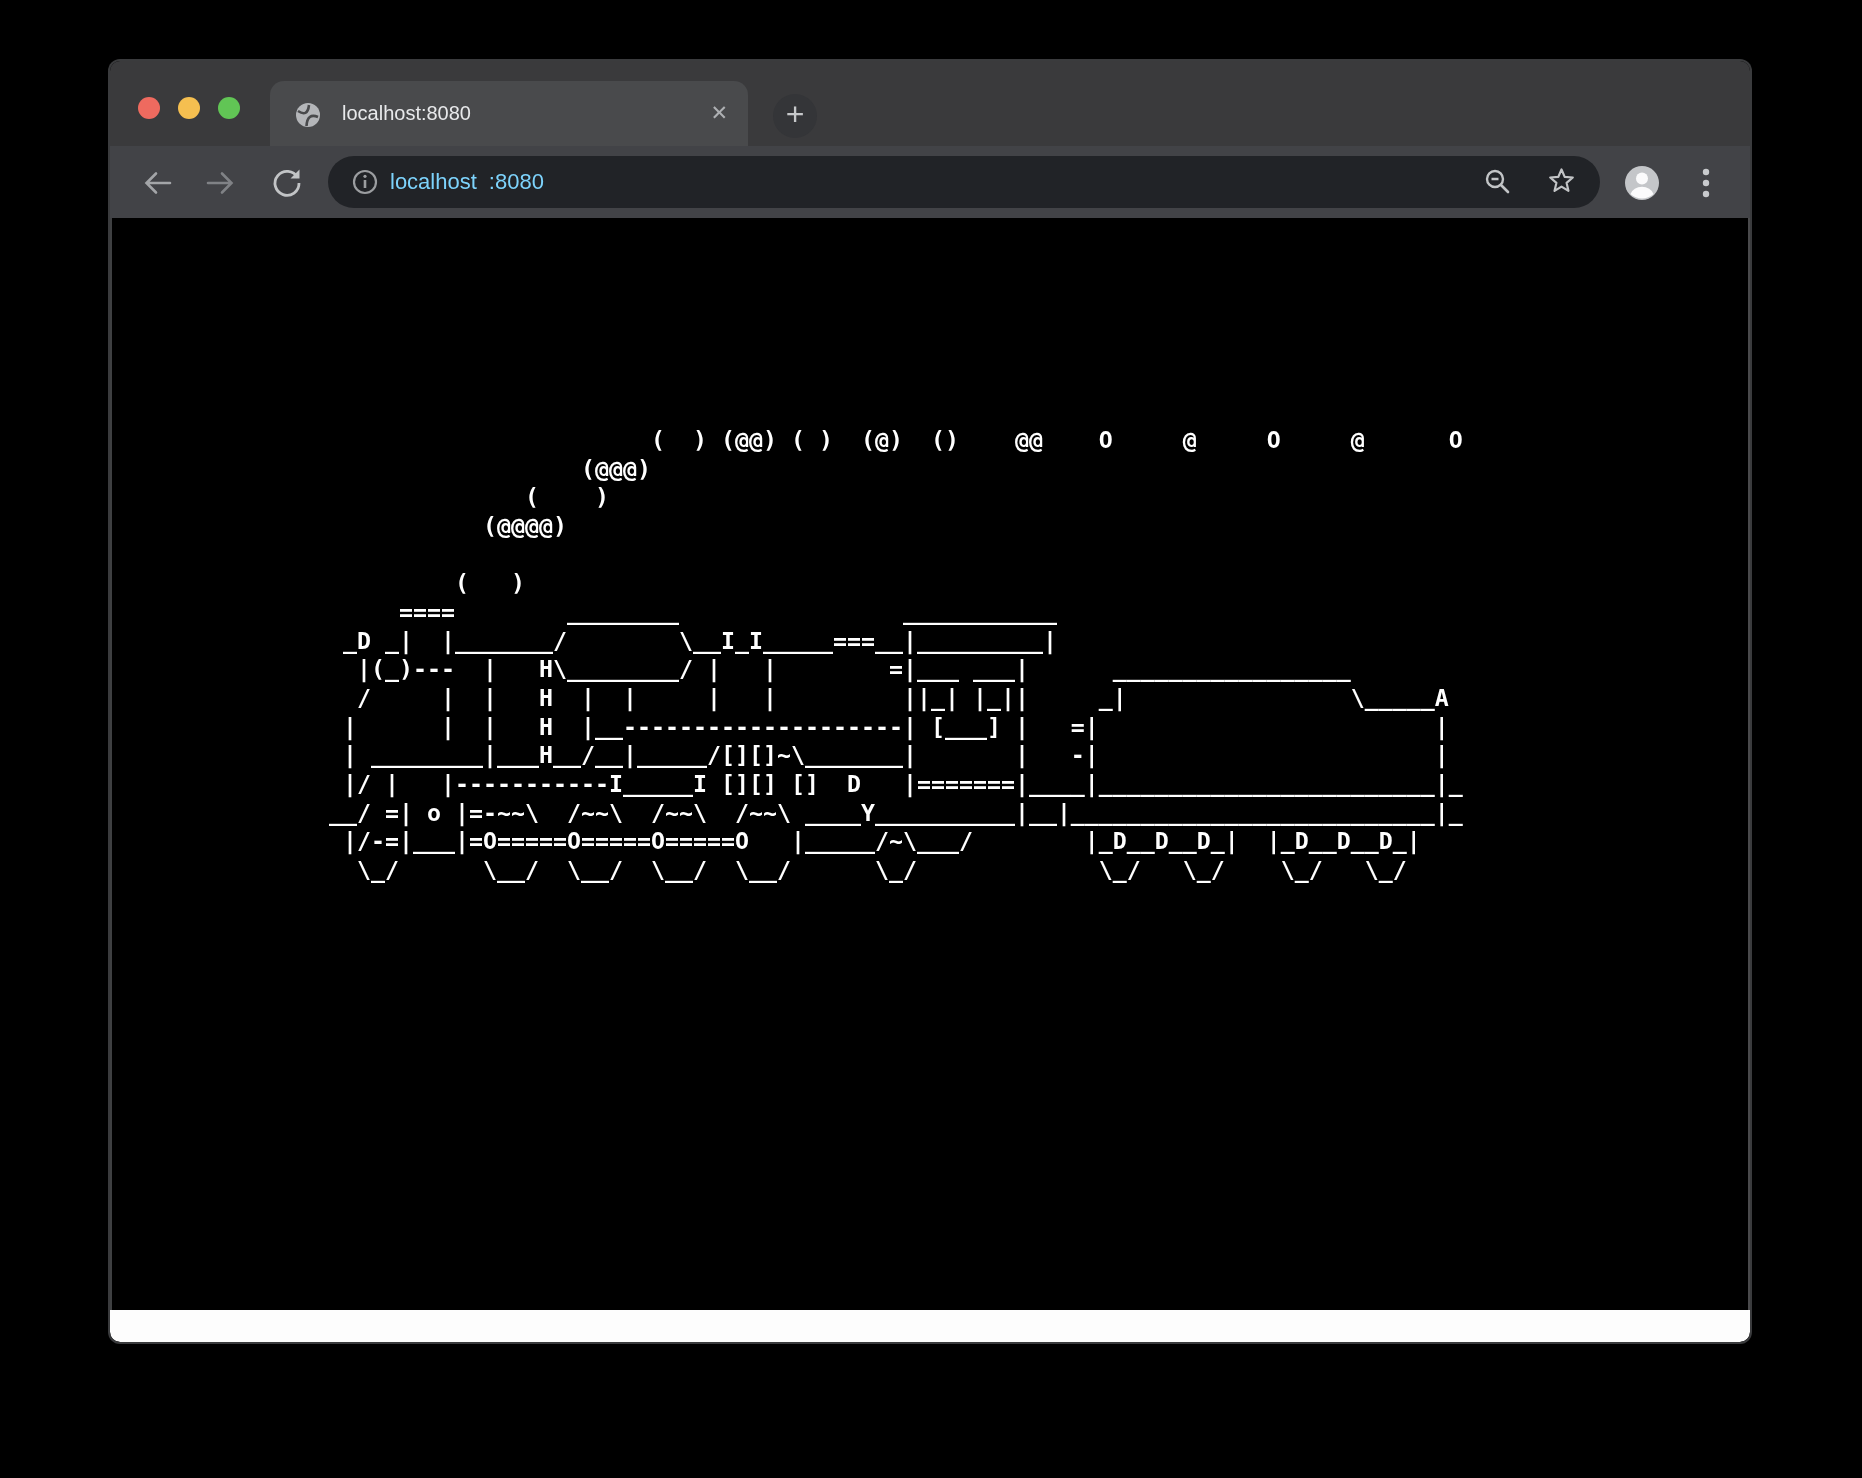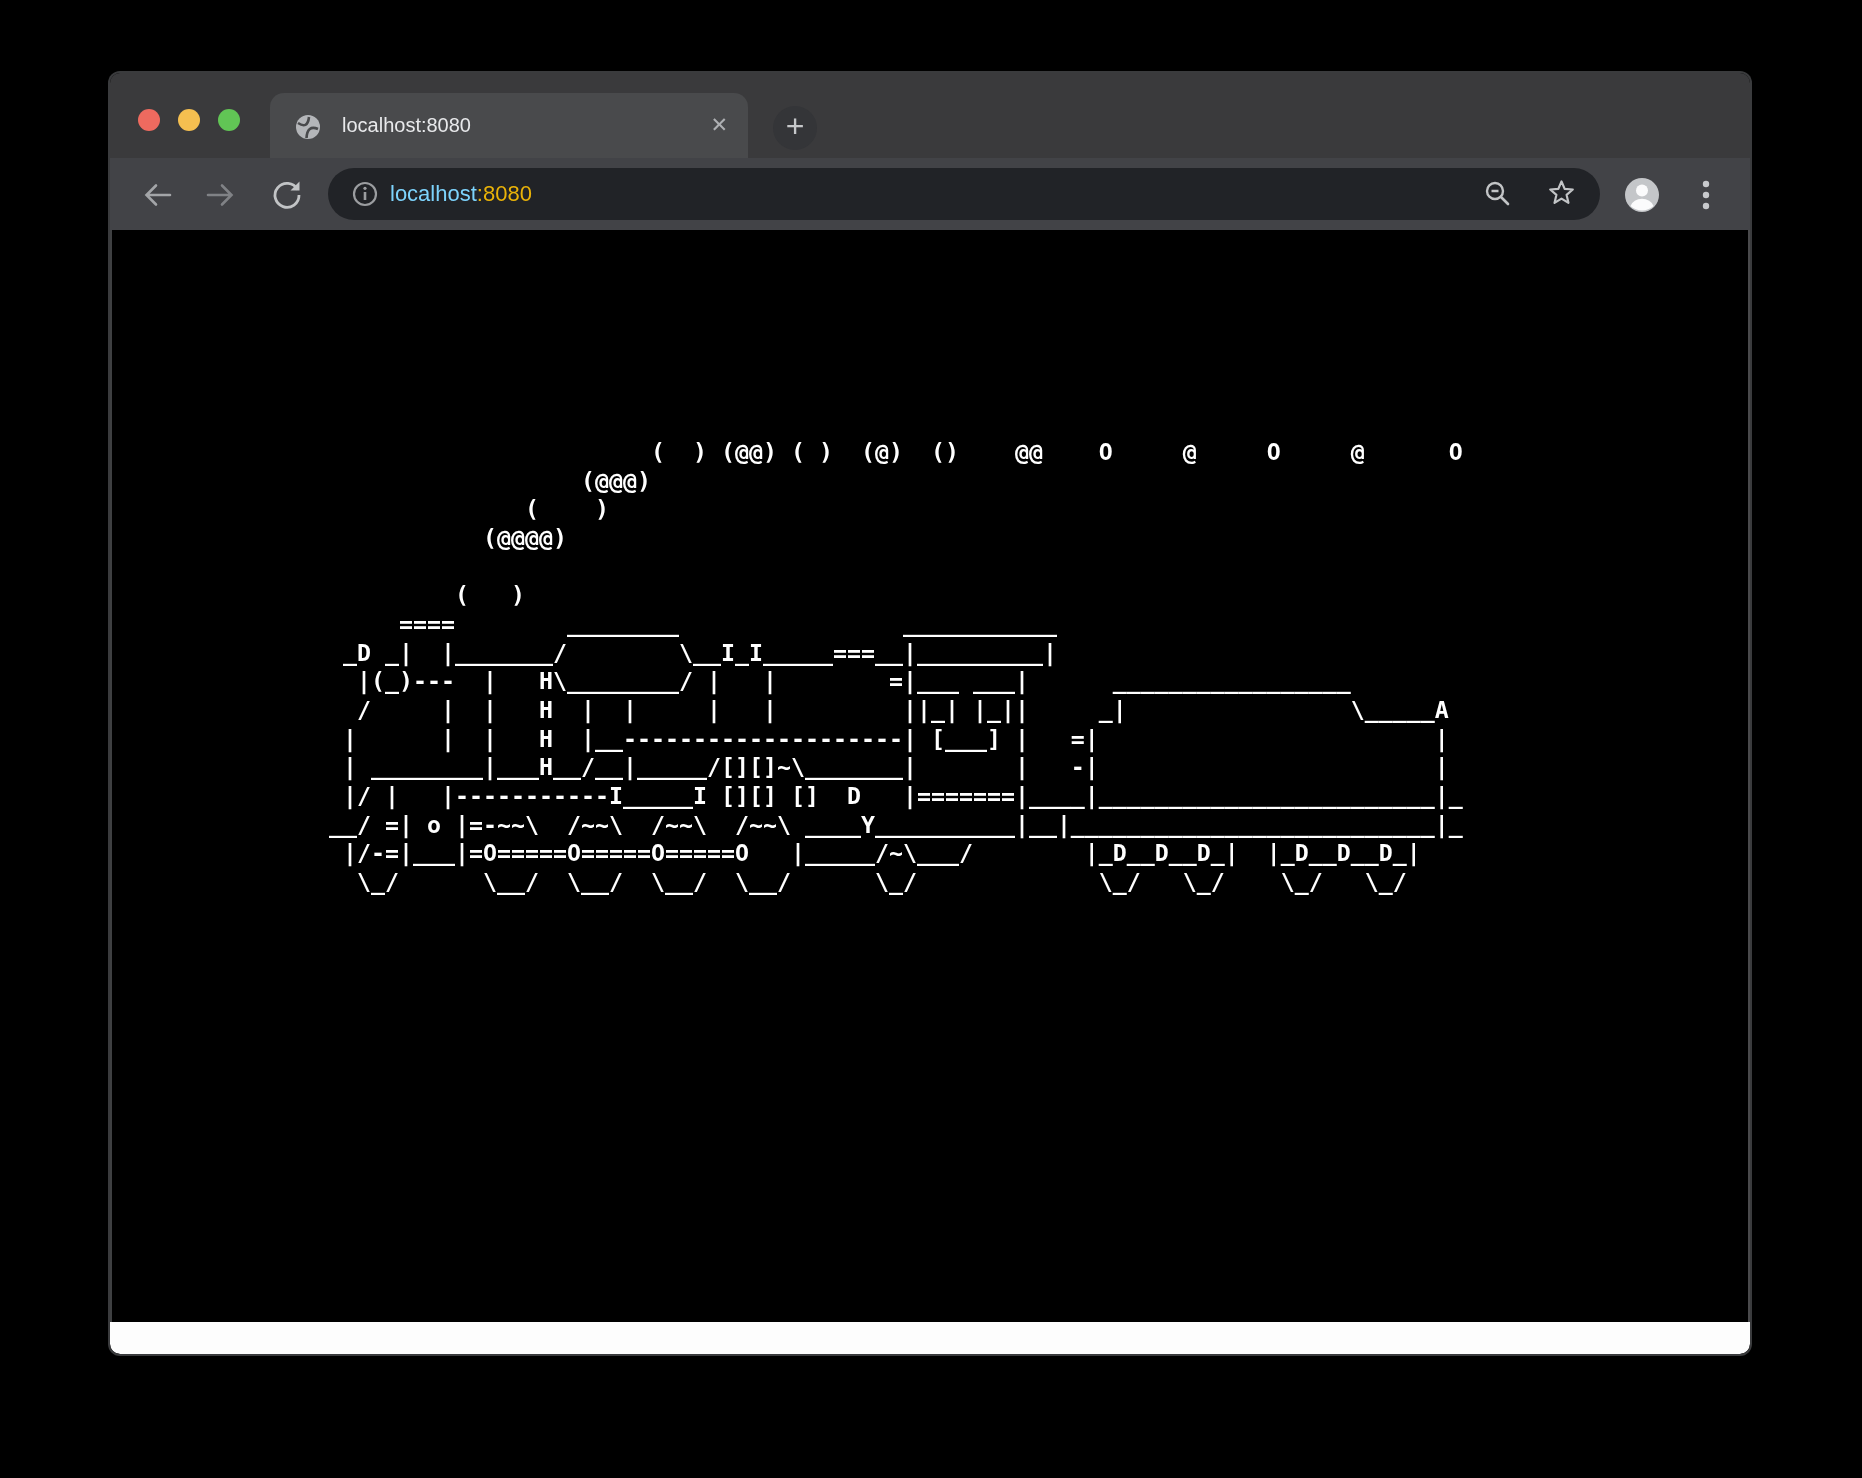--- a/index.html
+++ b/index.html
@@ -1,18 +1,18 @@
 <!DOCTYPE html>
 <html><head>
 <meta charset="utf-8">
 <style>
   html,body{margin:0;padding:0;background:#000;}
   .screen{position:relative;width:1862px;height:1478px;background:#000;overflow:hidden;
           font-family:"Liberation Sans",sans-serif;}
-  .window{position:absolute;left:110px;top:73px;width:1640px;height:1281px;
+  .window{position:absolute;left:110px;top:61px;width:1640px;height:1281px;
           border-radius:10px;overflow:hidden;box-shadow:0 0 0 2px #3a3b3d;}
   
   .tabstrip{position:absolute;left:0;top:0;width:100%;height:85px;background:#3a3a3c;}
   .light{position:absolute;top:36px;width:22px;height:22px;border-radius:50%;}
   .light.r{left:28px;} .light.y{left:68px;} .light.g{left:108px;}
   .tab{position:absolute;left:160px;top:20px;width:478px;height:65px;background:#494a4c;
        border-radius:14px 14px 0 0;}
   .favicon{position:absolute;left:24px;top:20px;width:28px;height:28px;}
   .tab-title{position:absolute;left:72px;top:0;height:65px;line-height:65px;
              color:#e8e9eb;font-size:20px;white-space:nowrap;}
@@ -21,21 +21,21 @@
   .newtab{position:absolute;left:663px;top:33px;width:44px;height:44px;border-radius:50%;
           background:#343538;color:#c6c8ca;font-size:32px;line-height:41px;text-align:center;}
   
   .toolbar{position:absolute;left:0;top:85px;width:100%;height:72px;background:#424347;}
   .navbtn{position:absolute;top:18px;width:38px;height:38px;}
   .pill{position:absolute;left:218px;top:10px;width:1272px;height:52px;border-radius:26px;
         background:#212327;}
   .pill .info{position:absolute;left:22px;top:11px;width:30px;height:30px;}
   .urltext{position:absolute;left:62px;top:0;height:52px;line-height:52px;font-size:22px;
            white-space:nowrap;}
-  .urltext .host{color:#7dd3fc;} .urltext .port{color:#eab308;}
+  .urltext .host{color:#7dd3fc;} .urltext .port{color:#7dd3fc;margin-left:12px;}
   .pill .zoomout{position:absolute;right:86px;top:10px;width:32px;height:32px;}
   .pill .star{position:absolute;right:22px;top:9px;width:33px;height:33px;}
   .avatar{position:absolute;left:1514px;top:19px;width:36px;height:36px;}
   .dots{position:absolute;left:1588px;top:19px;width:16px;height:36px;}
   
   .page{position:absolute;left:0;top:157px;width:1636px;height:1092px;background:#000;
         border-left:2px solid #3f4042;border-right:2px solid #4a4a4c;}
   .train{position:absolute;left:203px;top:208px;margin:0;color:#fff;
          font-family:"DejaVu Sans Mono",monospace;font-weight:bold;
          font-size:23.25px;line-height:28.66px;white-space:pre;}

